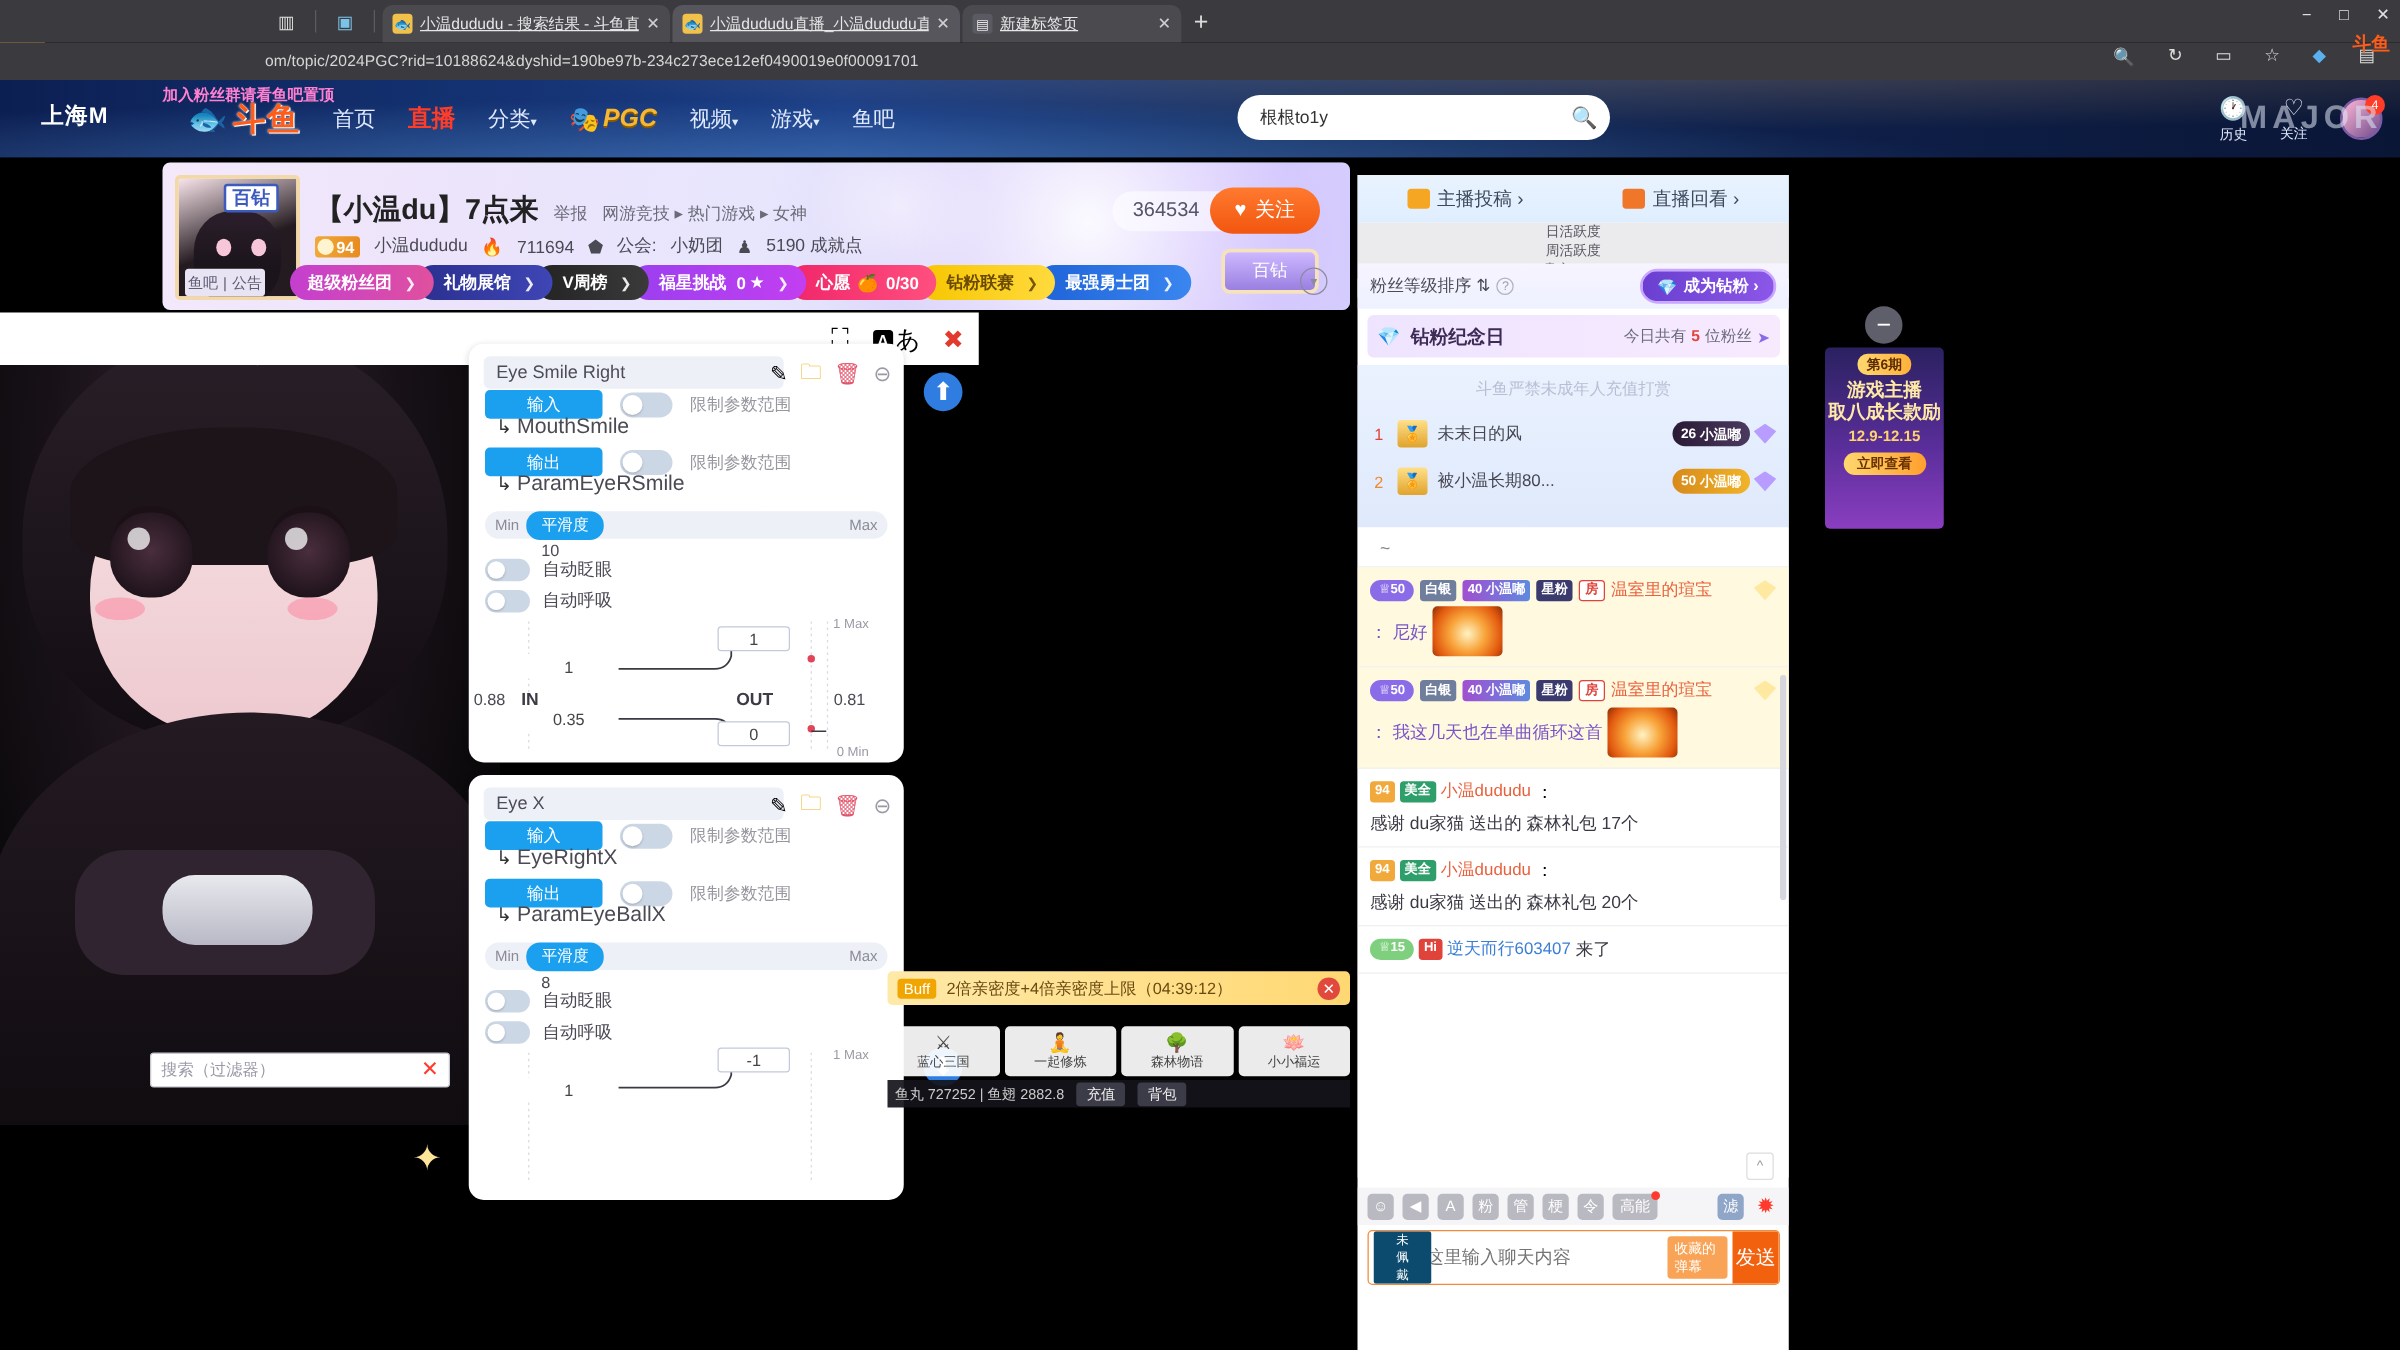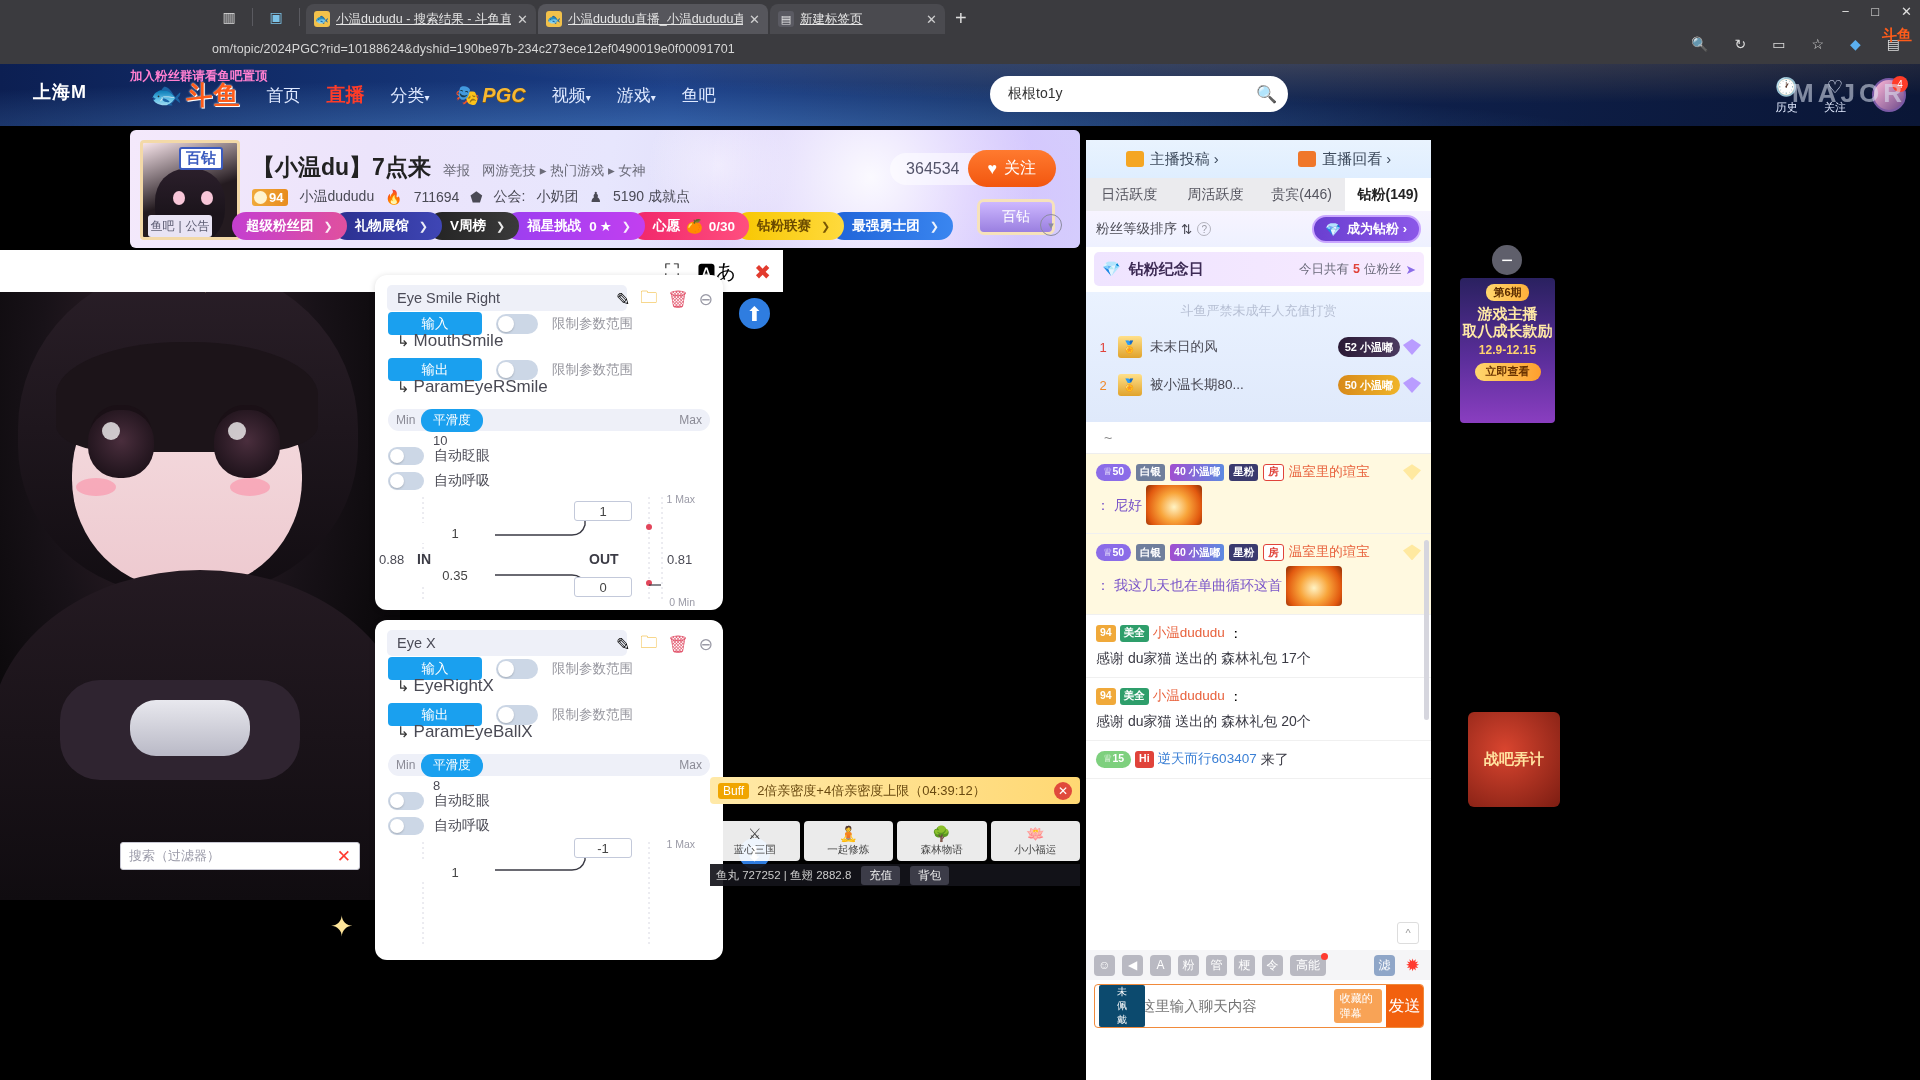--- a/index.html
+++ b/index.html
@@ -248,21 +248,21 @@
   .bb-btn { background:#3c3c48; border-radius:3px; padding:2px 8px; color:#eee;}
 
   
   .side { position:absolute; left:1086px; top:140px; width:345px; height:940px; background:#fff; overflow:hidden;}
   .side-top { position:absolute; left:0; top:0; width:345px; height:38px;
      background:linear-gradient(180deg,#e9f3fe,#dfeeff); display:flex; align-items:center; justify-content:space-around;
      font-size:15px; color:#3d4a5c;}
   .side-top .sb { display:flex; align-items:center; gap:6px; }
   .sb-ico { width:18px; height:16px; border-radius:3px; display:inline-block;}
   .side-tabs { position:absolute; left:0; top:38px; width:345px; height:33px; display:flex;
-     background:#ebebee; font-size:14px; color:#55555f;}
+     background:#ebebee; font-size:11px; color:#55555f;flex-direction:column;}
   .side-tabs .st { flex:1; display:flex; align-items:center; justify-content:center; cursor:pointer; }
   .side-tabs .st.active { background:#fff; color:#222; font-weight:bold; }
   .side-sort { position:absolute; left:0; top:71px; width:345px; height:36px; display:flex; align-items:center;
      padding:16px 10px; font-size:13.5px; color:#4a4a54; background:linear-gradient(180deg,#f7f4ff,#eef1ff);}
   .q-circle { width:14px; height:14px; border-radius:50%; border:1px solid #b3b3be; font-size:10px;
      display:inline-flex; align-items:center; justify-content:center; color:#9b9ba6; margin-left:5px;}
   .become { margin-left:auto; background:linear-gradient(90deg,#6a3fd0,#8b57e8); border:2px solid #c9a6ff;
      color:#fff; font-size:13px; font-weight:bold; border-radius:14px; padding:3px 12px; display:flex;
      align-items:center; gap:5px;}
   .anniv { position:absolute; left:8px; top:112px; width:330px; height:34px;
@@ -734,21 +734,21 @@
       </span>
     </div>
     <div class="fanlist">
       <div class="fan-wm">斗鱼严禁未成年人充值打赏</div>
       <div class="fan-row" style="top:38px">
         <span class="fan-rank" style="color:#e0433a">1</span>
         <span class="fan-medal">🏅</span>
         <span class="fan-name">未末日的风</span>
         <span class="fan-right">
           <span class="fan-chip" style="background:linear-gradient(90deg,#2a1a35,#4b3a60)">
-            <span>52</span>
+            <span>26</span>
               <span>小温嘟</span>
           </span>
           <span class="dia" style="background:#b99cff"></span>
         </span>
       </div>
       <div class="fan-row" style="top:76px">
         <span class="fan-rank" style="color:#f0892a">2</span>
         <span class="fan-medal">🏅</span>
         <span class="fan-name">被小温长期80...</span>
         <span class="fan-right">
@@ -855,15 +855,14 @@
     </div>
   </div>
 
   <div class="ad">
     <div class="t1">第6期</div>
     <div class="t2" style="white-space:pre-line">游戏主播
 取八成长款励</div>
     <div class="t3">12.9-12.15</div>
     <div class="btn">立即查看</div>
   </div>
-  <div class="ad2">战吧弄计</div>
 
 </div>
 
 </body></html>

